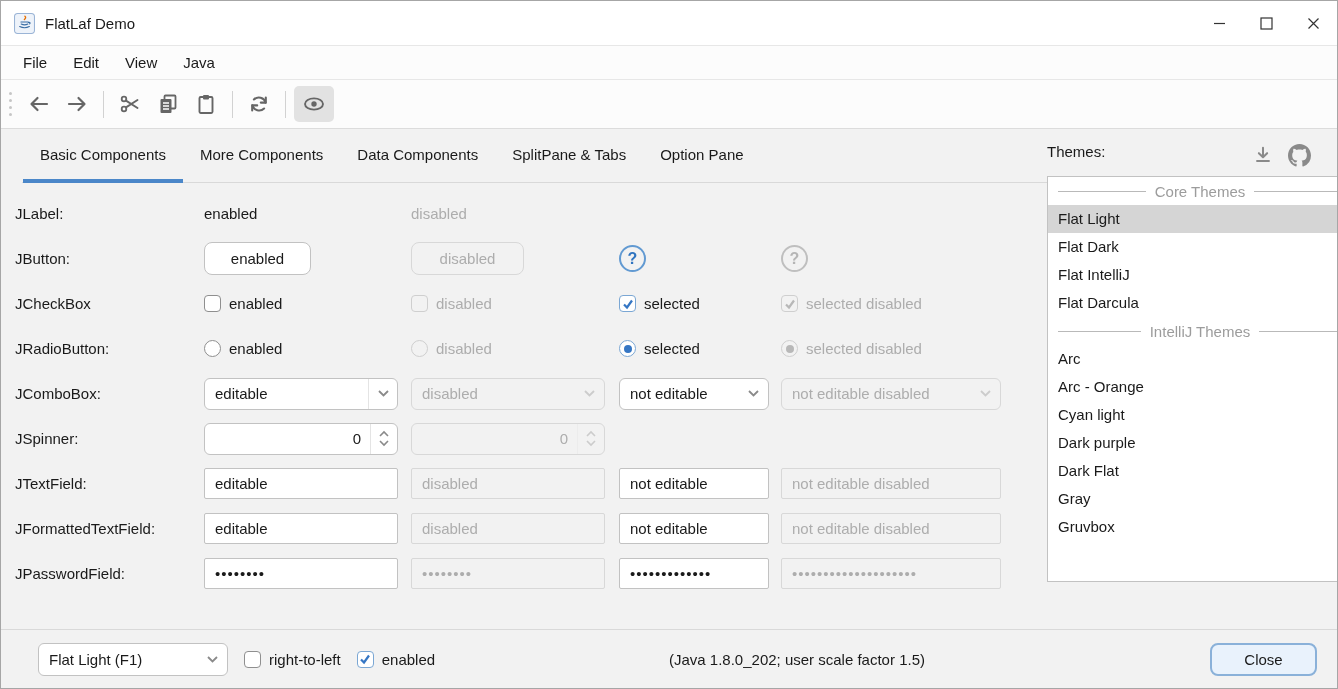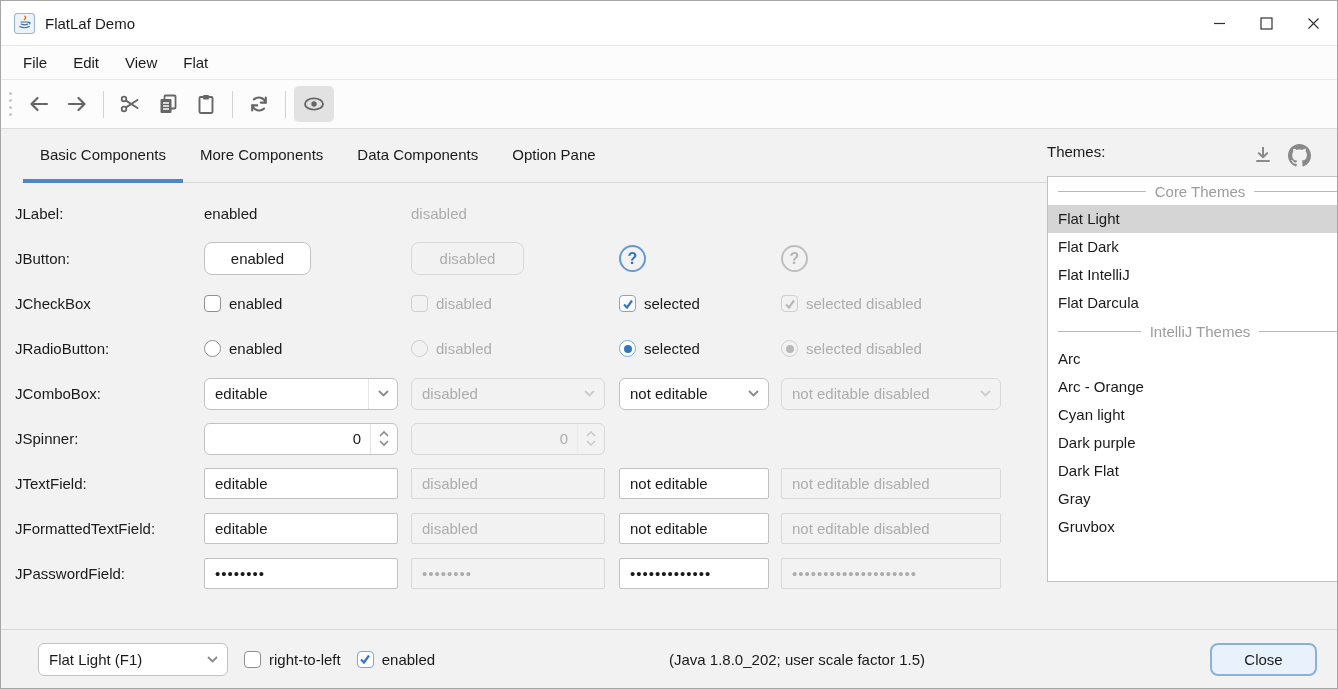--- a/index.html
+++ b/index.html
@@ -146,21 +146,21 @@
             <path d="M1.5 1.5l10 10M11.5 1.5l-10 10" stroke="#333" stroke-width="1.2"></path>
           </svg>
       </button>
     </div>
   </div>
 
   <div class="menubar">
     <span class="menu-item">File</span>
     <span class="menu-item">Edit</span>
     <span class="menu-item">View</span>
-    <span class="menu-item">Flat</span>
+    <span class="menu-item">Java</span>
   </div>
 
   <div class="toolbar">
     <span class="grip">
         <i></i>
         <i></i>
         <i></i>
         <i></i>
       </span>
     <button class="tool-btn">
@@ -211,20 +211,21 @@
     </button>
   </div>
 
   <div class="main">
     <div class="left-col">
 
       <div class="tabbar">
         <div class="tab active">Basic Components</div>
         <div class="tab">More Components</div>
         <div class="tab">Data Components</div>
+        <div class="tab">SplitPane &amp; Tabs</div>
         <div class="tab">Option Pane</div>
       </div>
 
       <div class="rows">
 
         <div class="crow">
           <span class="rlabel">JLabel:</span>
           <span class="c2">
               <span>enabled</span>
             </span>

